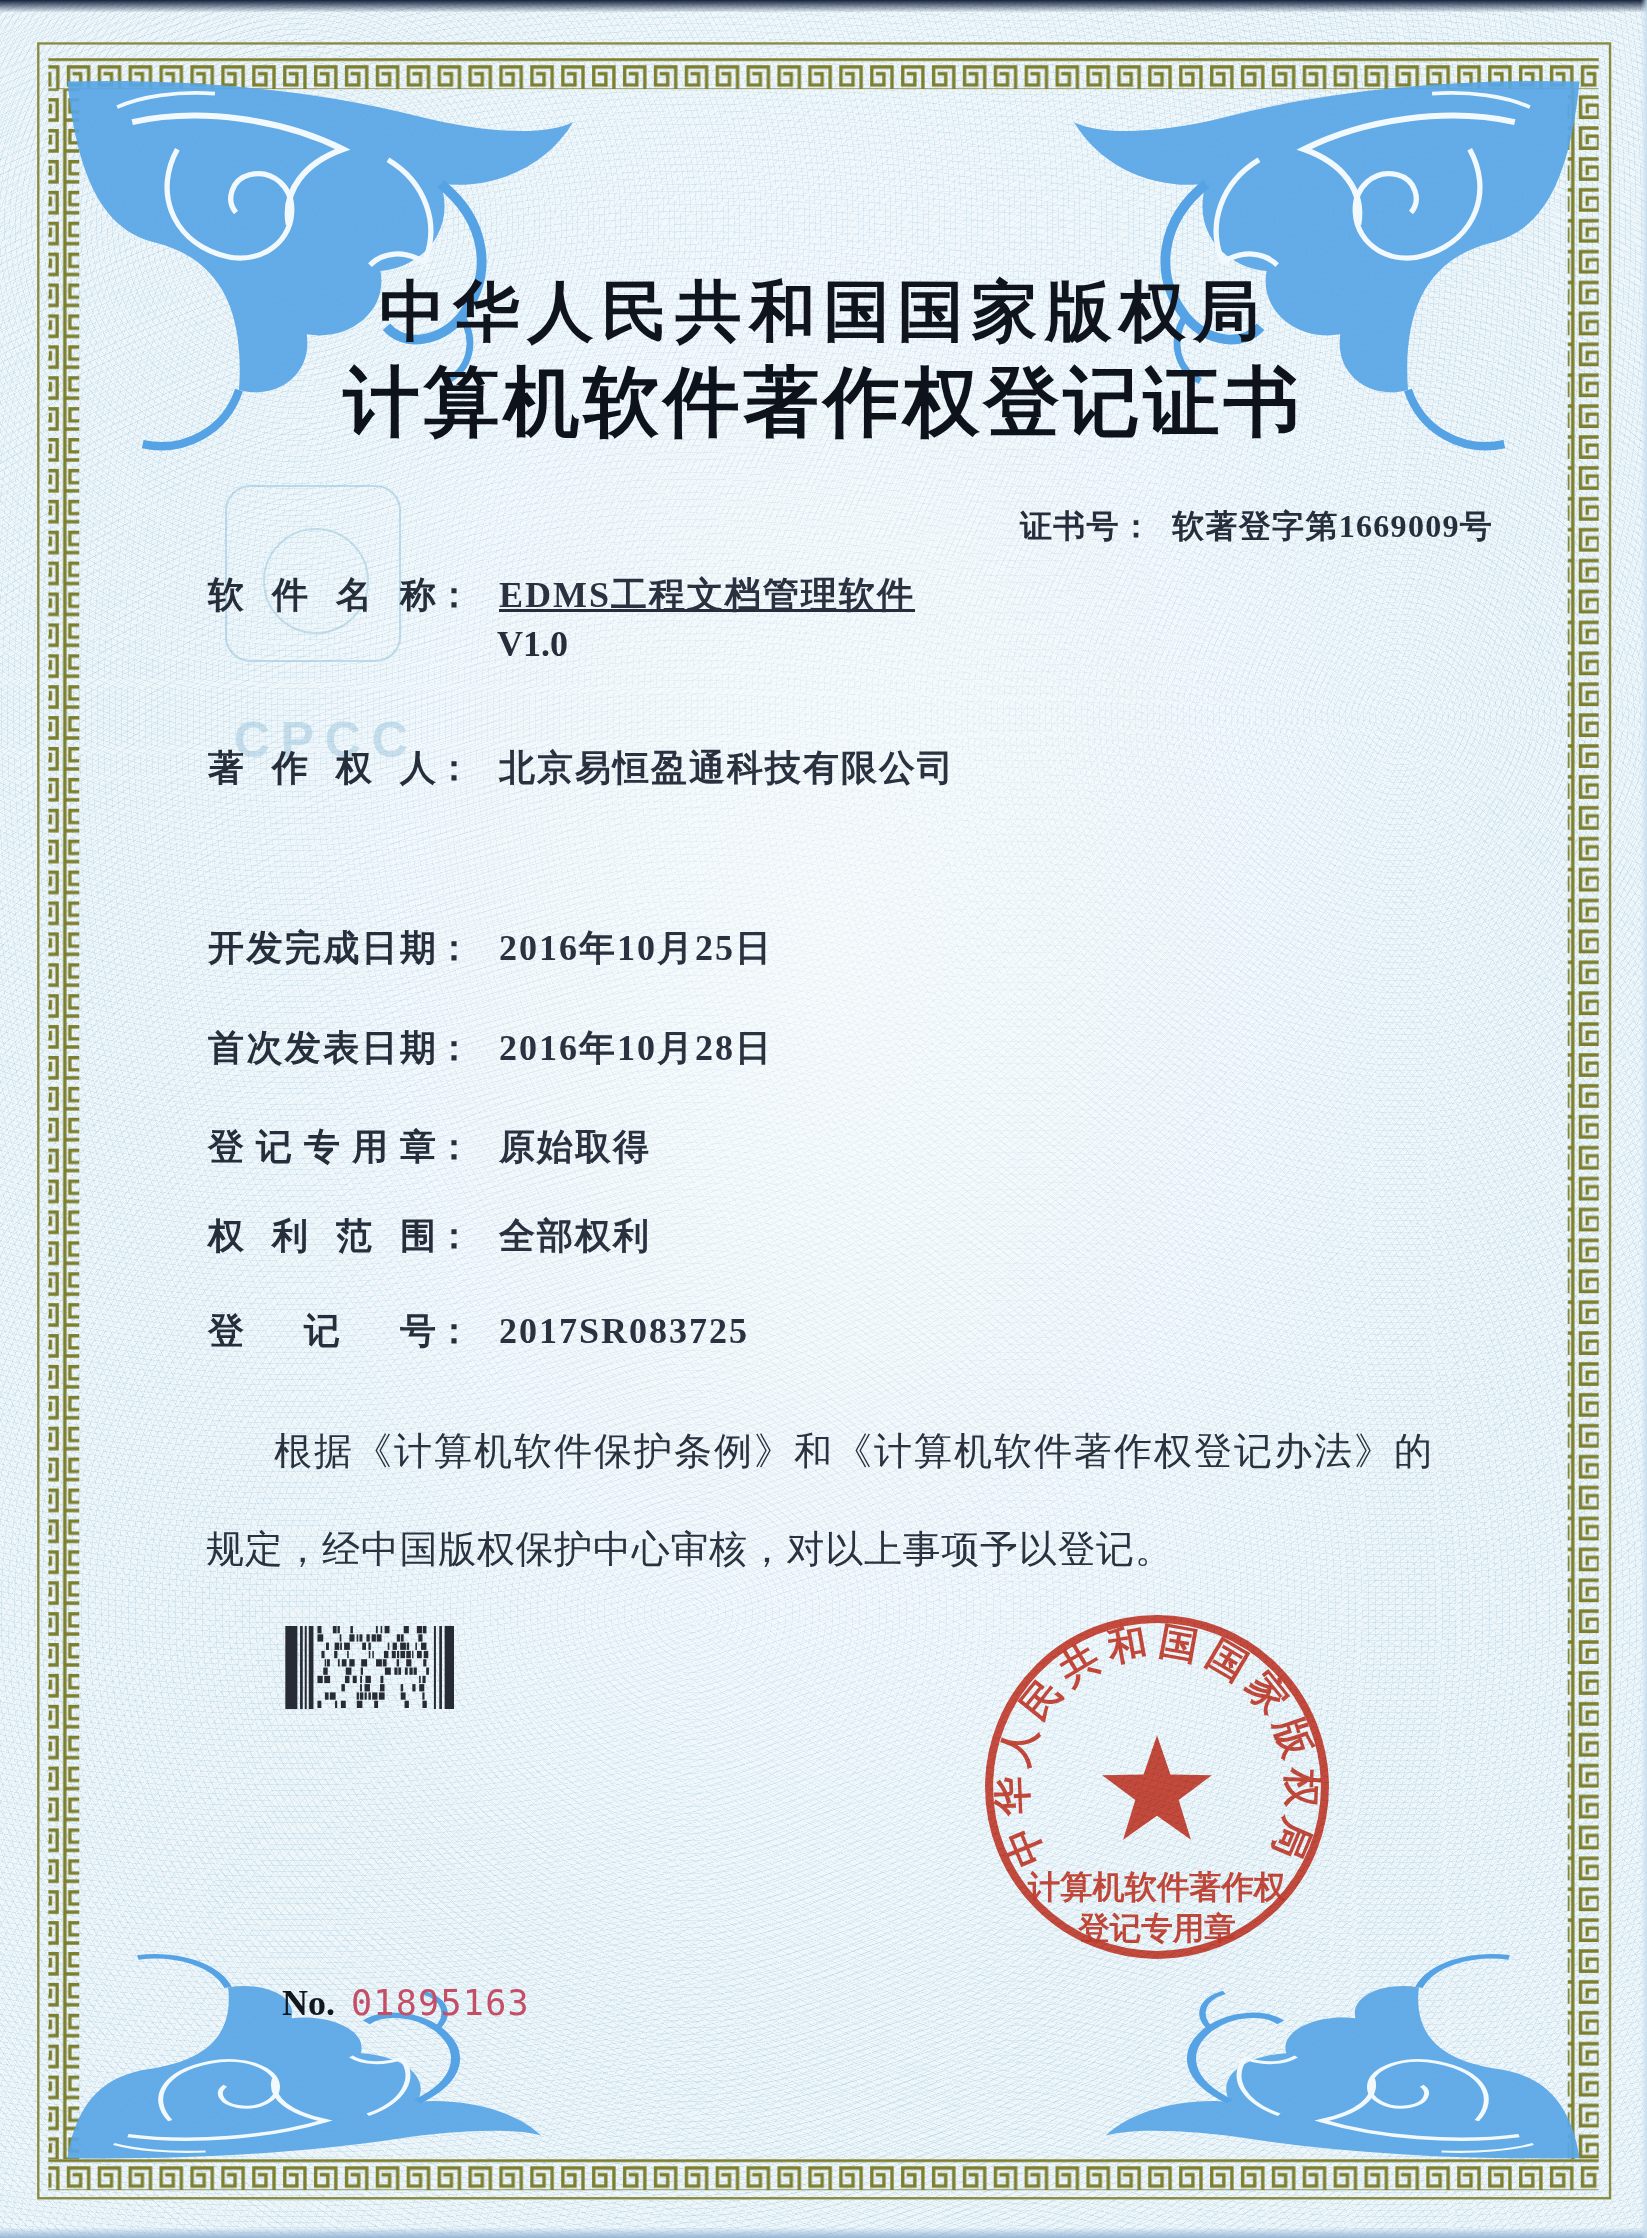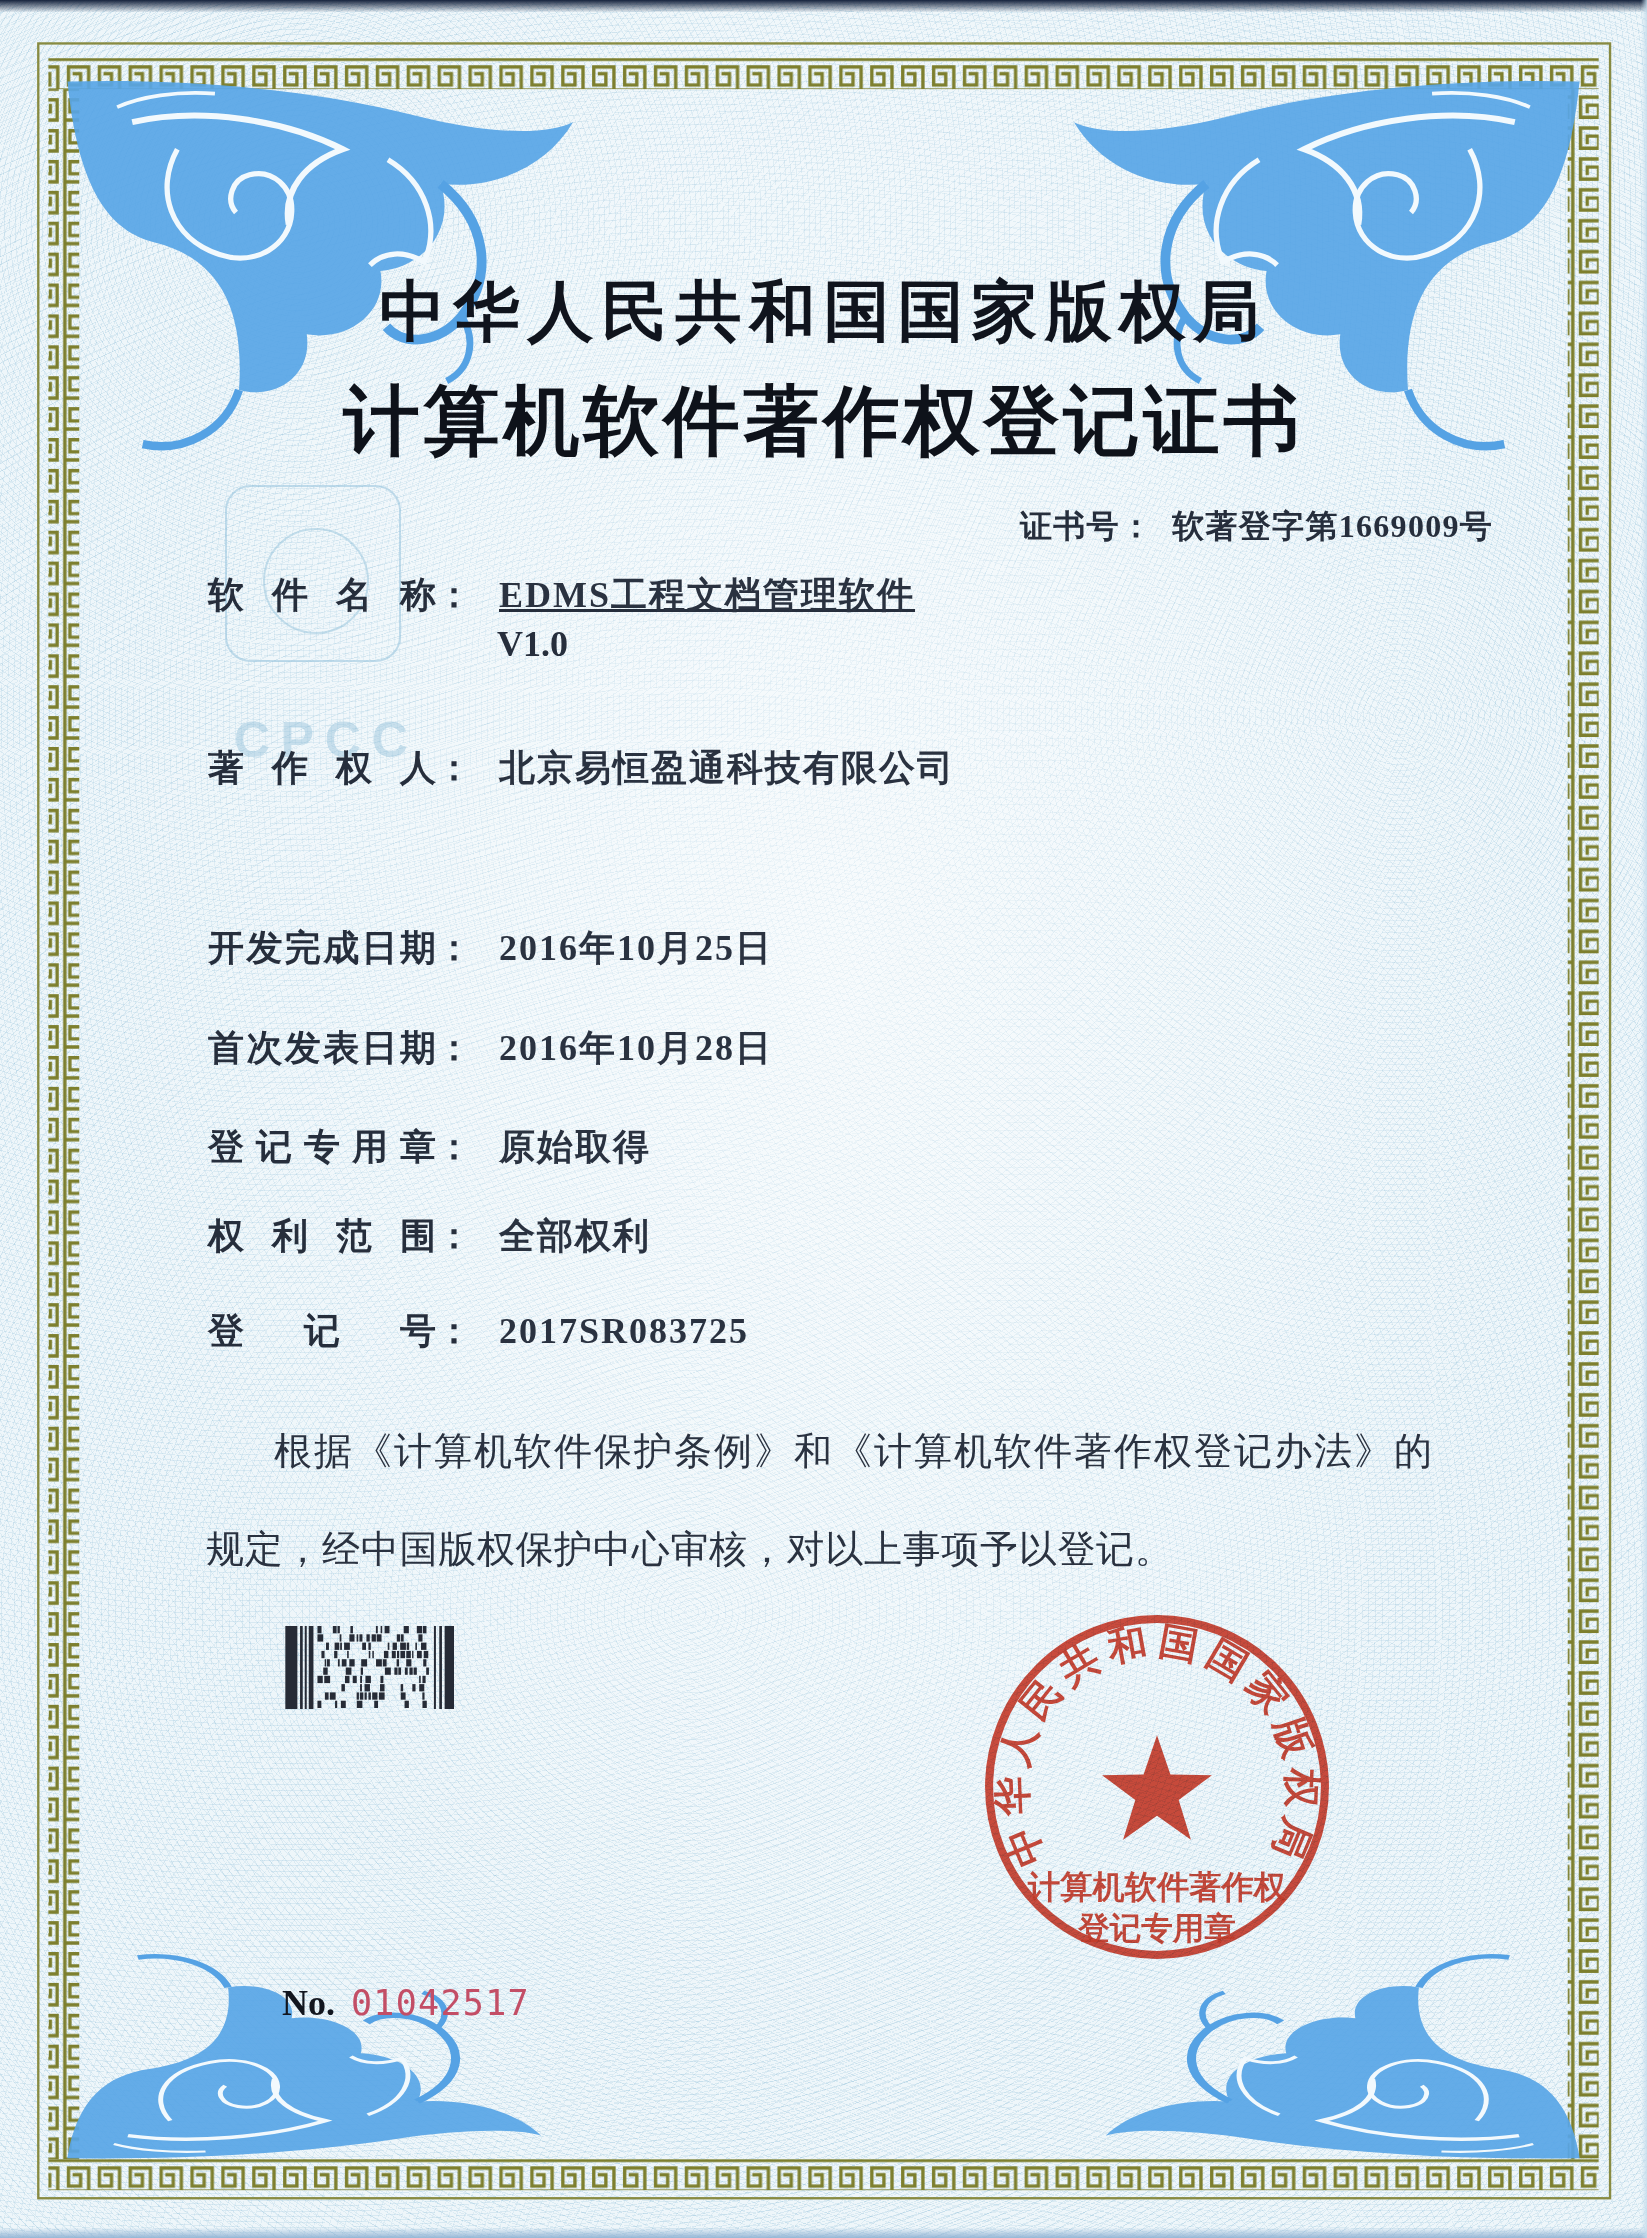--- a/index.html
+++ b/index.html
@@ -23,21 +23,21 @@
   #frame{left:0;top:0;z-index:2;}
   
   .wm{border:2px solid rgba(150,195,220,0.55);z-index:1;}
   #wm-rect{left:225px;top:485px;width:172px;height:173px;border-radius:25.5px;}
   #wm-circle{left:263px;top:528px;width:102px;height:102px;border-radius:50%;border-color:rgba(150,195,220,0.5);}
   #wm-text{left:234px;top:711px;font-family:"Liberation Sans","DejaVu Sans",sans-serif;font-weight:bold;
     font-size:50px;letter-spacing:10.7px;color:rgba(140,188,215,0.42);z-index:1;}
   
   #authority-title{left:0;top:267px;width:1647px;text-align:center;font-size:66px;font-weight:800;
     letter-spacing:8px;color:#10141d;z-index:10;}
-  #certificate-title{left:0;top:371px;width:1647px;text-align:center;font-size:76px;font-weight:800;
+  #certificate-title{left:0;top:352px;width:1647px;text-align:center;font-size:76px;font-weight:800;
     letter-spacing:4px;color:#0e121a;z-index:10;}
   #certno-line{left:1020px;top:505px;font-size:32px;font-weight:700;letter-spacing:1.3px;white-space:nowrap;z-index:10;}
   #certno-line .val{margin-left:19px;}
   
   .row{left:208px;white-space:nowrap;font-size:36px;font-weight:600;z-index:10;}
   .flabel{display:inline-block;width:228px;text-align:justify;text-align-last:justify;}
   .colon{display:inline-block;width:36px;}
   .fvalue{margin-left:27px;letter-spacing:2px;color:#2a3240;}
   #row-name{top:571px;text-decoration:underline;}  #row-version{left:497px;top:623px;font-size:36px;font-weight:600;z-index:10;}
   #row-owner{top:744px;} #row-devdate{top:924px;} #row-pubdate{top:1024px;}
@@ -259,20 +259,20 @@
     <polygon fill="#ce2f1c" opacity="0.93" points="265,185 285,243.5 346.8,244.4 297.3,281.5 315.5,340.6 265,305 214.5,340.6 232.7,281.5 183.2,244.4 245,243.5"></polygon>
     <text font-size="58" font-weight="bold" fill="#ce2f1c" letter-spacing="12" opacity="0.93" font-family="Liberation Serif, DejaVu Serif, serif">
       <textPath href="#sealArc" startOffset="50%" text-anchor="middle">中华人民共和国国家版权局</textPath>
     </text>
     <text x="265" y="427" text-anchor="middle" font-size="48" font-weight="bold" fill="#ce2f1c" opacity="0.93" font-family="Liberation Serif, DejaVu Serif, serif">计算机软件著作权</text>
     <text x="265" y="488" text-anchor="middle" font-size="47" font-weight="bold" fill="#ce2f1c" opacity="0.93" font-family="Liberation Serif, DejaVu Serif, serif">登记专用章</text>
   </svg>
 
 
   <div class="abs" id="serial-line">
-    <span id="serial-prefix">No.</span><span id="serial-number">01042517</span>
+    <span id="serial-prefix">No.</span><span id="serial-number">01895163</span>
   </div>
 
   <div class="abs" id="edge-top"></div>
   <div class="abs" id="edge-bottom"></div>
   <div class="abs" id="edge-right"></div>
 </div>
 
 
 </body></html>

